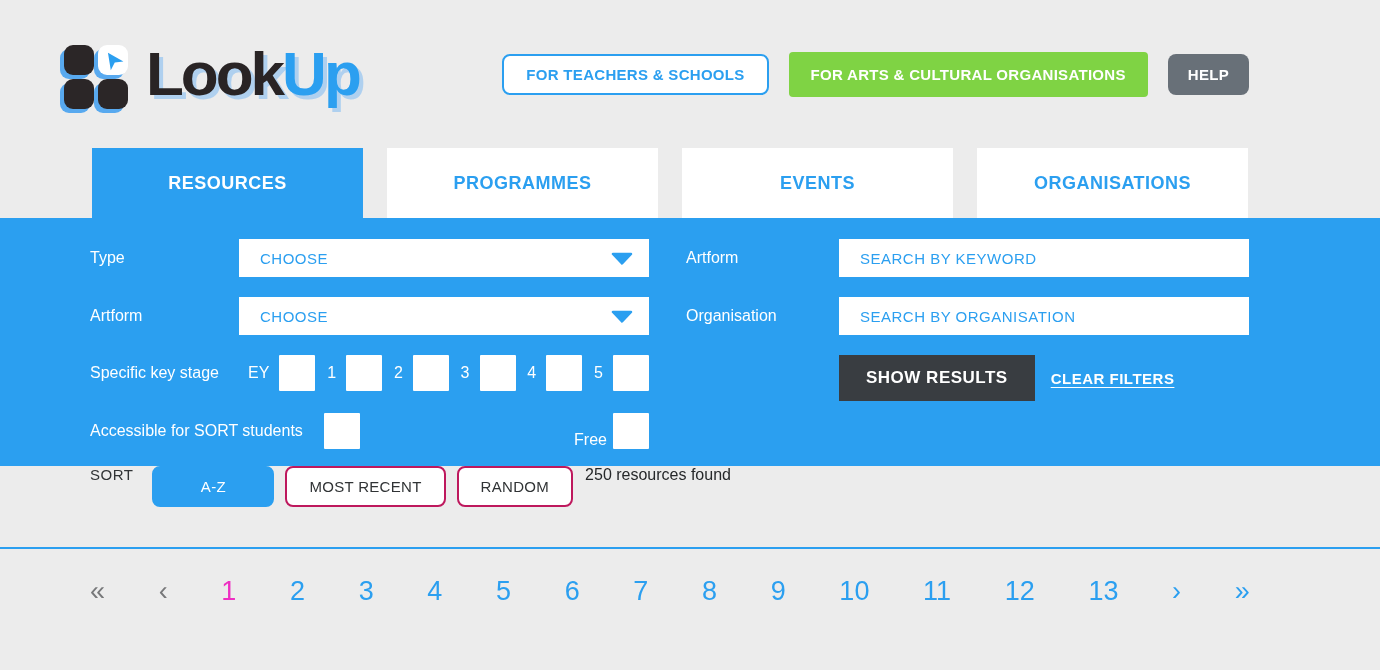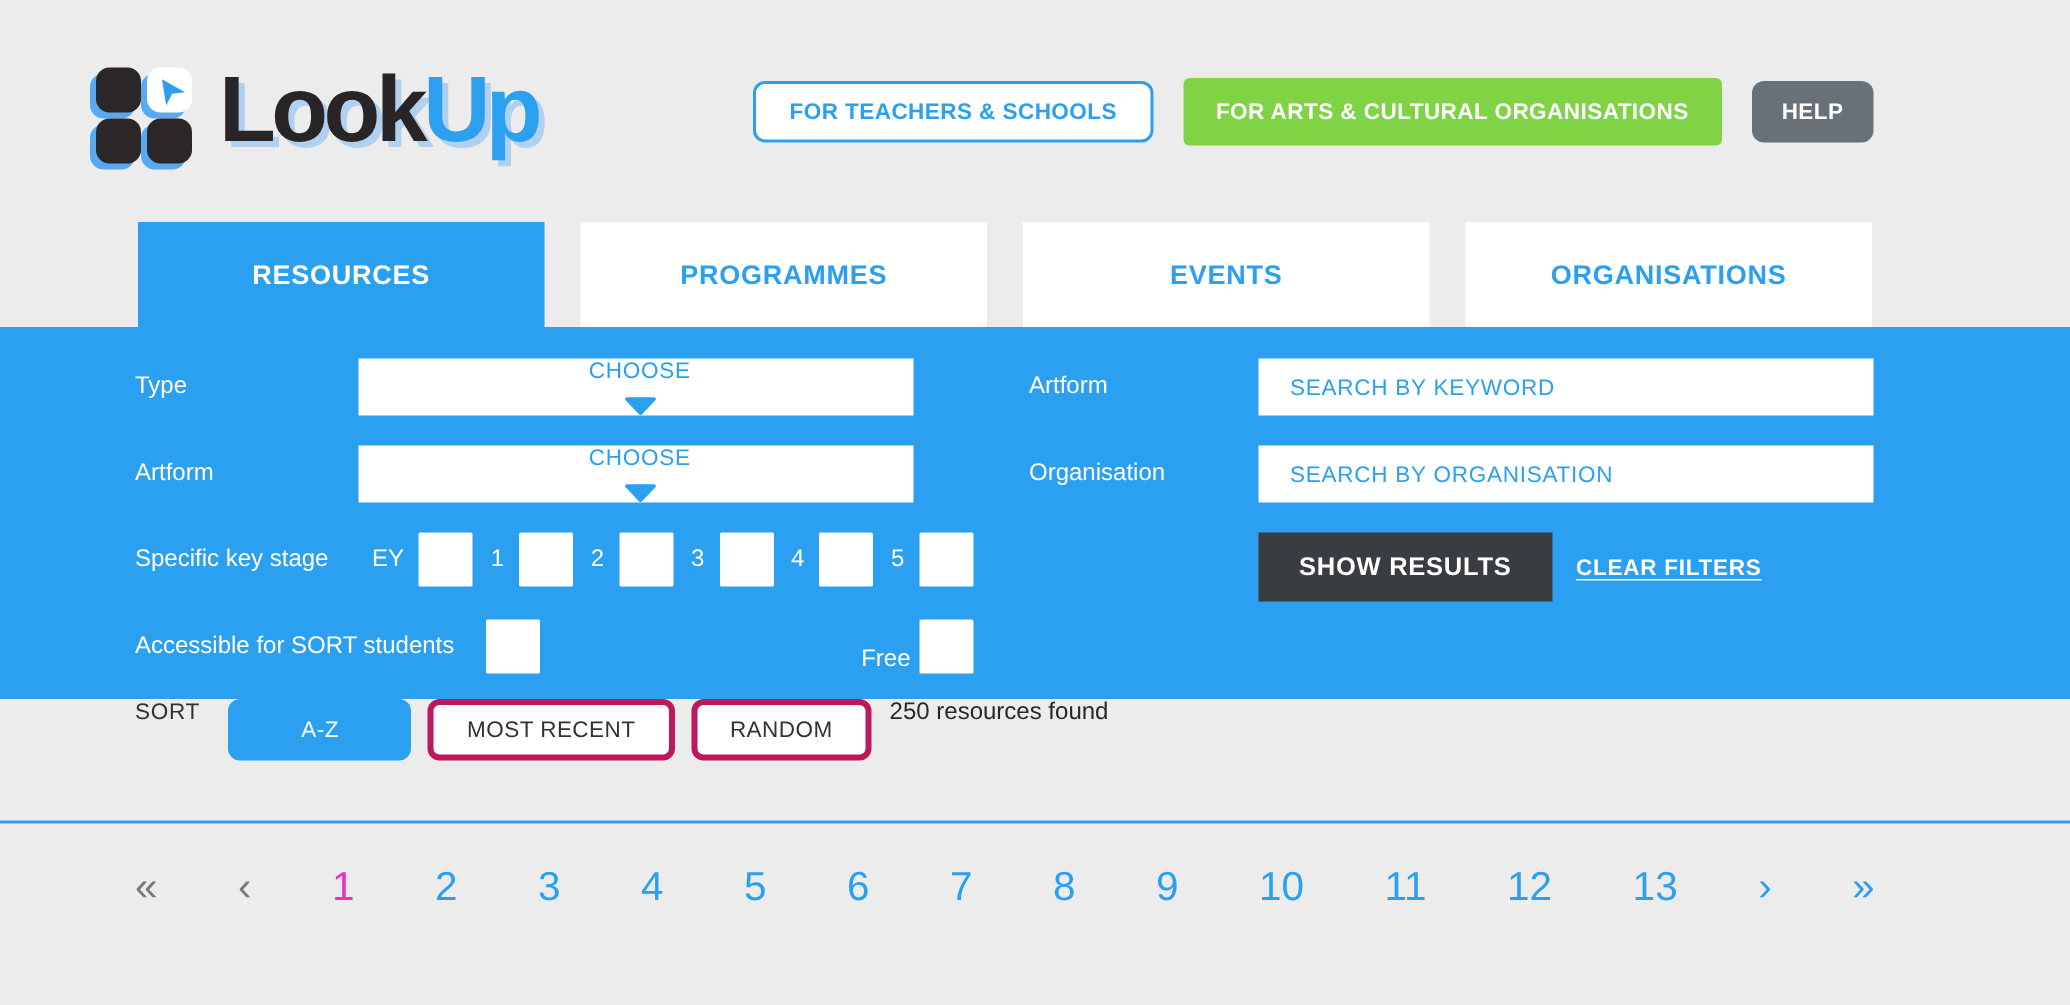--- a/index.html
+++ b/index.html
@@ -111,26 +111,25 @@
     display: flex;
     gap: 37px;
     color: #ffffff;
   }
   .fcol-left { width: 559px; }
   .fcol-right { width: 563px; }
   .frow { display: flex; align-items: center; margin-bottom: 20px; }
   .flabel { width: 149px; flex: none; font-size: 16px; font-weight: 500; }
   .flabel-right { width: 153px; flex: none; font-size: 16px; font-weight: 500; }
   .fselect {
-    width: 370px; height: 38px;
+    width: 410px; height: 38px;
     background: #ffffff;
     display: flex; align-items: center; justify-content: space-between;
     padding: 0 16px 0 21px;
     cursor: pointer;
-    flex-direction: column;
   }
   .fselect-value {
     color: #2b9ff0; font-size: 15px; font-weight: 500; letter-spacing: .5px;
   }
   .finput {
     width: 410px; height: 38px;
     background: #ffffff;
     border: none; outline: none;
     padding: 0 21px;
     font-family: "Liberation Sans", sans-serif;
@@ -186,21 +185,21 @@
   .sort-bar {
     height: 83px;
     display: flex;
     align-items: flex-start;
     padding-left: 90px;
     border-bottom: 2px solid #2b9ff0;
   }
   .sort-label { font-size: 15px; letter-spacing: .5px; color: #303335; margin-right: 19px; }
   .sort-btn {
     height: 41px;
-    border: 4px solid #be185d;
+    border: 2px solid #be185d;
     border-radius: 8px;
     background: #ffffff;
     color: #303335;
     font-family: "Liberation Sans", sans-serif;
     font-size: 15px;
     letter-spacing: .3px;
     padding: 0 22px;
     margin-right: 11px;
     cursor: pointer;
   }

